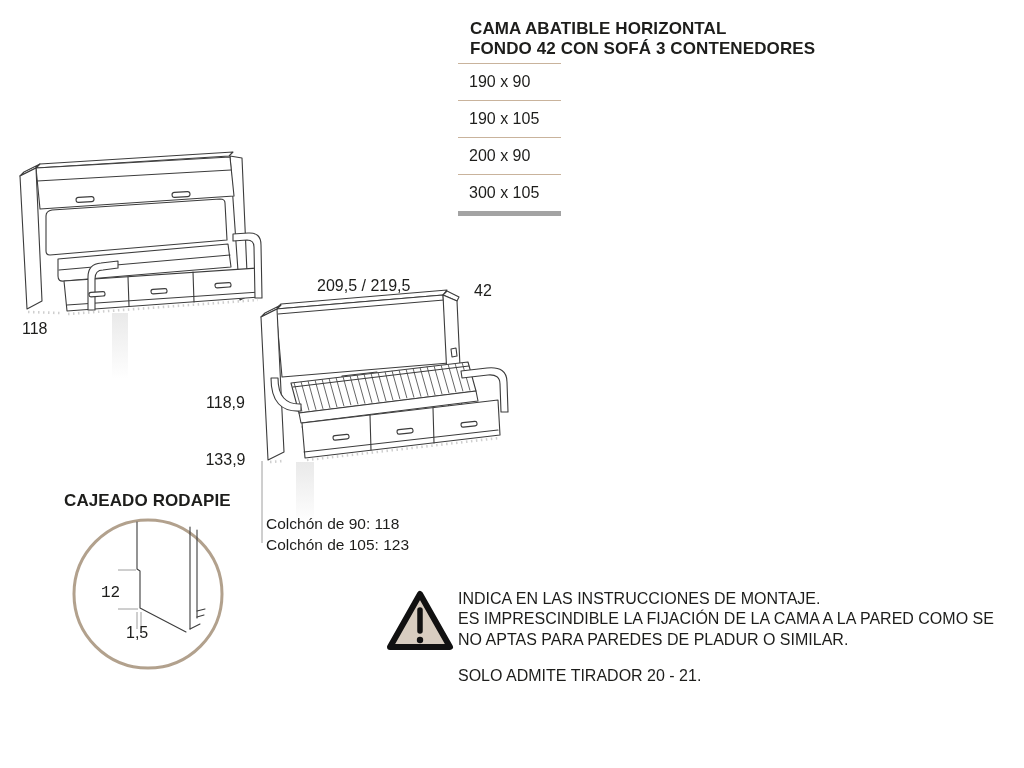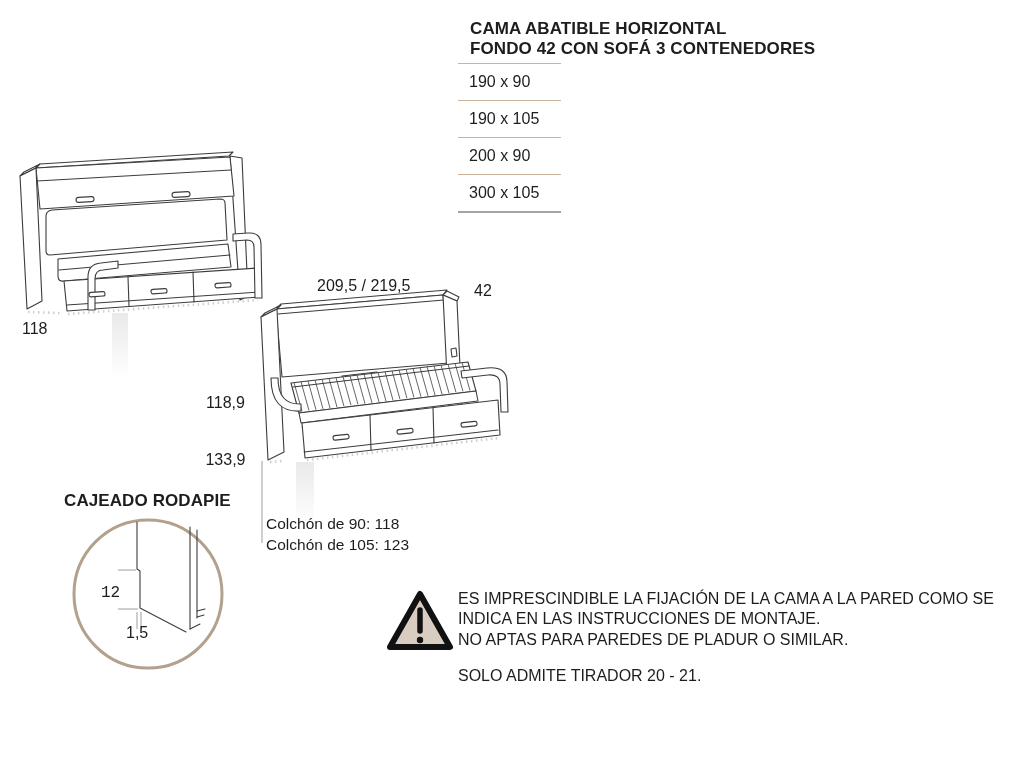--- a/index.html
+++ b/index.html
@@ -3,21 +3,21 @@
 <meta charset="utf-8">
 <style>
   html,body{margin:0;padding:0;background:#ffffff;}
   body{width:1024px;height:768px;position:relative;overflow:hidden;
        font-family:"Liberation Sans","DejaVu Sans",sans-serif;color:#1d1d1b;}
   .abs{position:absolute;}
   .title{left:470px;top:19px;font-size:17px;font-weight:bold;line-height:20px;letter-spacing:.1px;}
   .size-table{left:458px;top:63px;width:103px;}
   .size-row{height:37px;border-top:1px solid #c9b39c;display:flex;align-items:center;
             padding-left:11px;font-size:16px;box-sizing:border-box;}
-  .size-table{border-bottom:2px solid #a3a3a3;}
+  .size-table{border-bottom:5px solid #a3a3a3;}
   .dim{font-size:16px;line-height:19px;white-space:pre;text-align:center;}
   .dim-right{}
   .note{left:266px;top:514px;font-size:15.5px;line-height:20.5px;}
   .detail-title{left:64px;top:491px;font-size:17px;font-weight:bold;letter-spacing:.1px;}
   .warn-text{left:458px;top:589px;font-size:16px;line-height:20.3px;}
   .warn-note{left:458px;top:667px;font-size:16px;}
   svg{position:absolute;left:0;top:0;}
   .ln{fill:none;stroke:#3c3c3c;stroke-width:1.1;stroke-linejoin:round;stroke-linecap:round;}
   .face{fill:#ffffff;stroke:#3c3c3c;stroke-width:1.1;stroke-linejoin:round;}
   .thin{fill:none;stroke:#555555;stroke-width:.9;}
@@ -179,18 +179,18 @@
   <div>Colchón de 105: 123</div>
 </div>
 
 <div class="abs detail-title">CAJEADO RODAPIE</div>
 
 <div class="abs dim" style="left:101px;top:584px;font-family:Liberation Mono, monospace;">12</div>
 
 <div class="abs dim" style="left:126px;top:623px;">1,5</div>
 
 <div class="abs warn-text">
+  <div>INDICA EN LAS INSTRUCCIONES DE MONTAJE.</div>
   <div>ES IMPRESCINDIBLE LA FIJACIÓN DE LA CAMA A LA PARED COMO SE</div>
-  <div>INDICA EN LAS INSTRUCCIONES DE MONTAJE.</div>
   <div>NO APTAS PARA PAREDES DE PLADUR O SIMILAR.</div>
 </div>
 
 <div class="abs warn-note">SOLO ADMITE TIRADOR 20 - 21.</div>
 
 </body></html>

